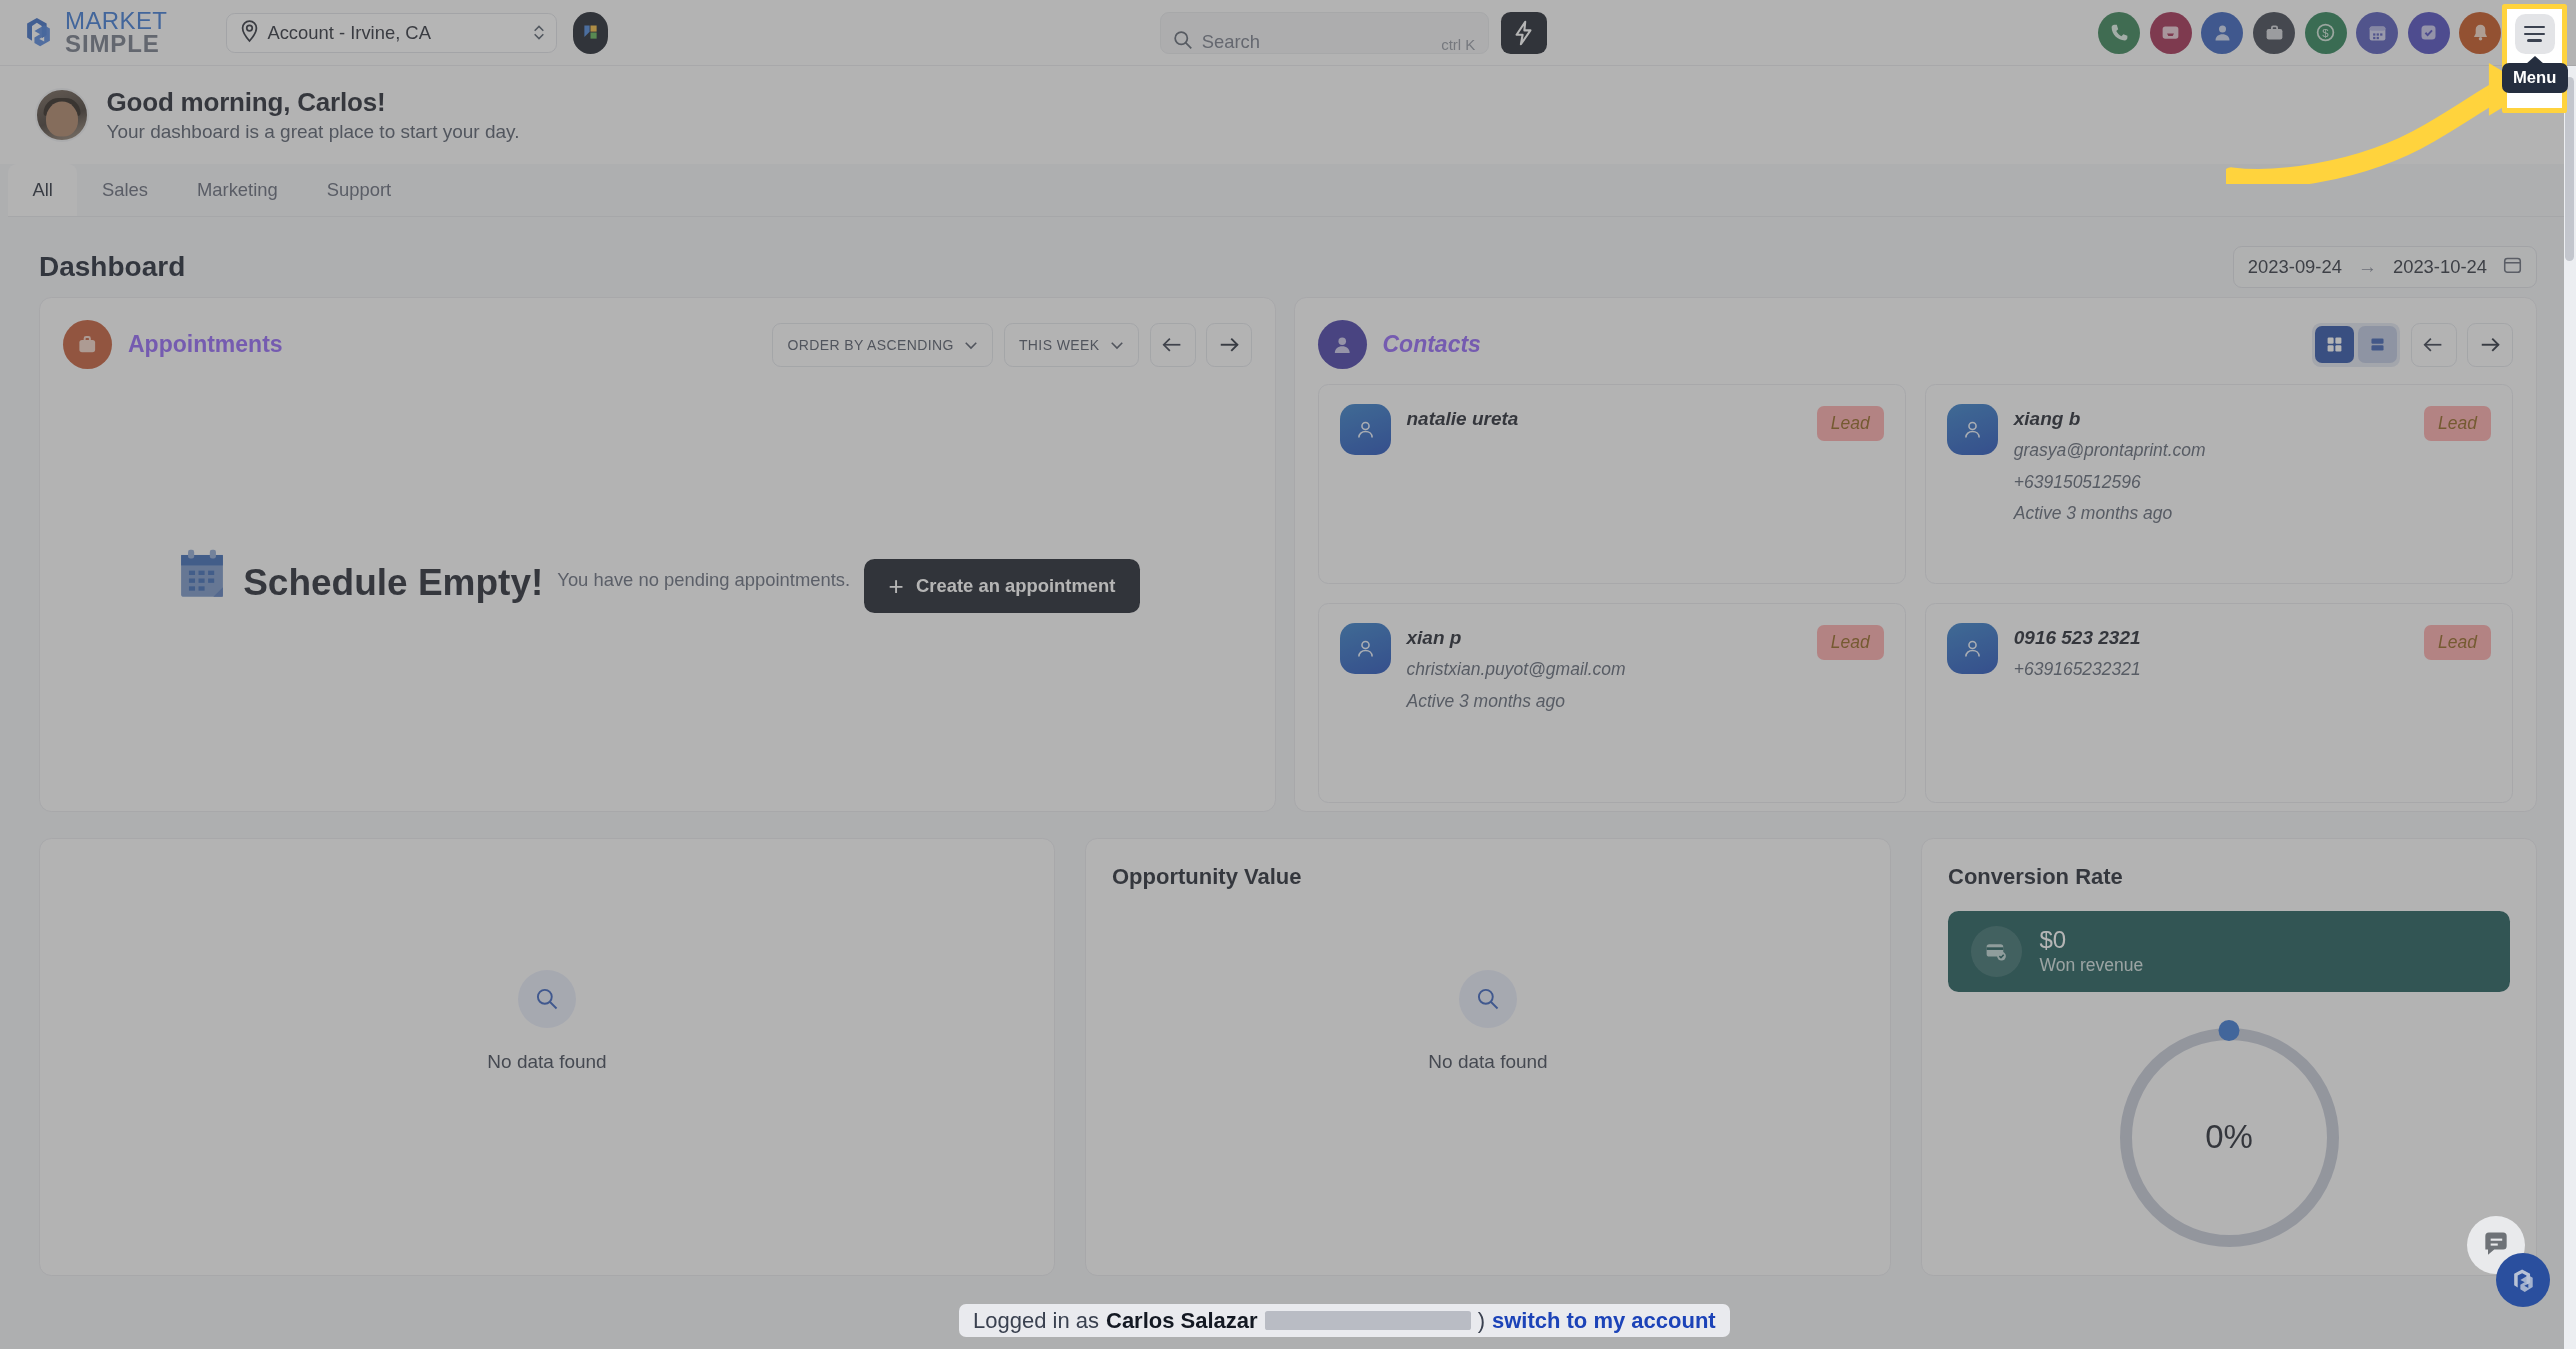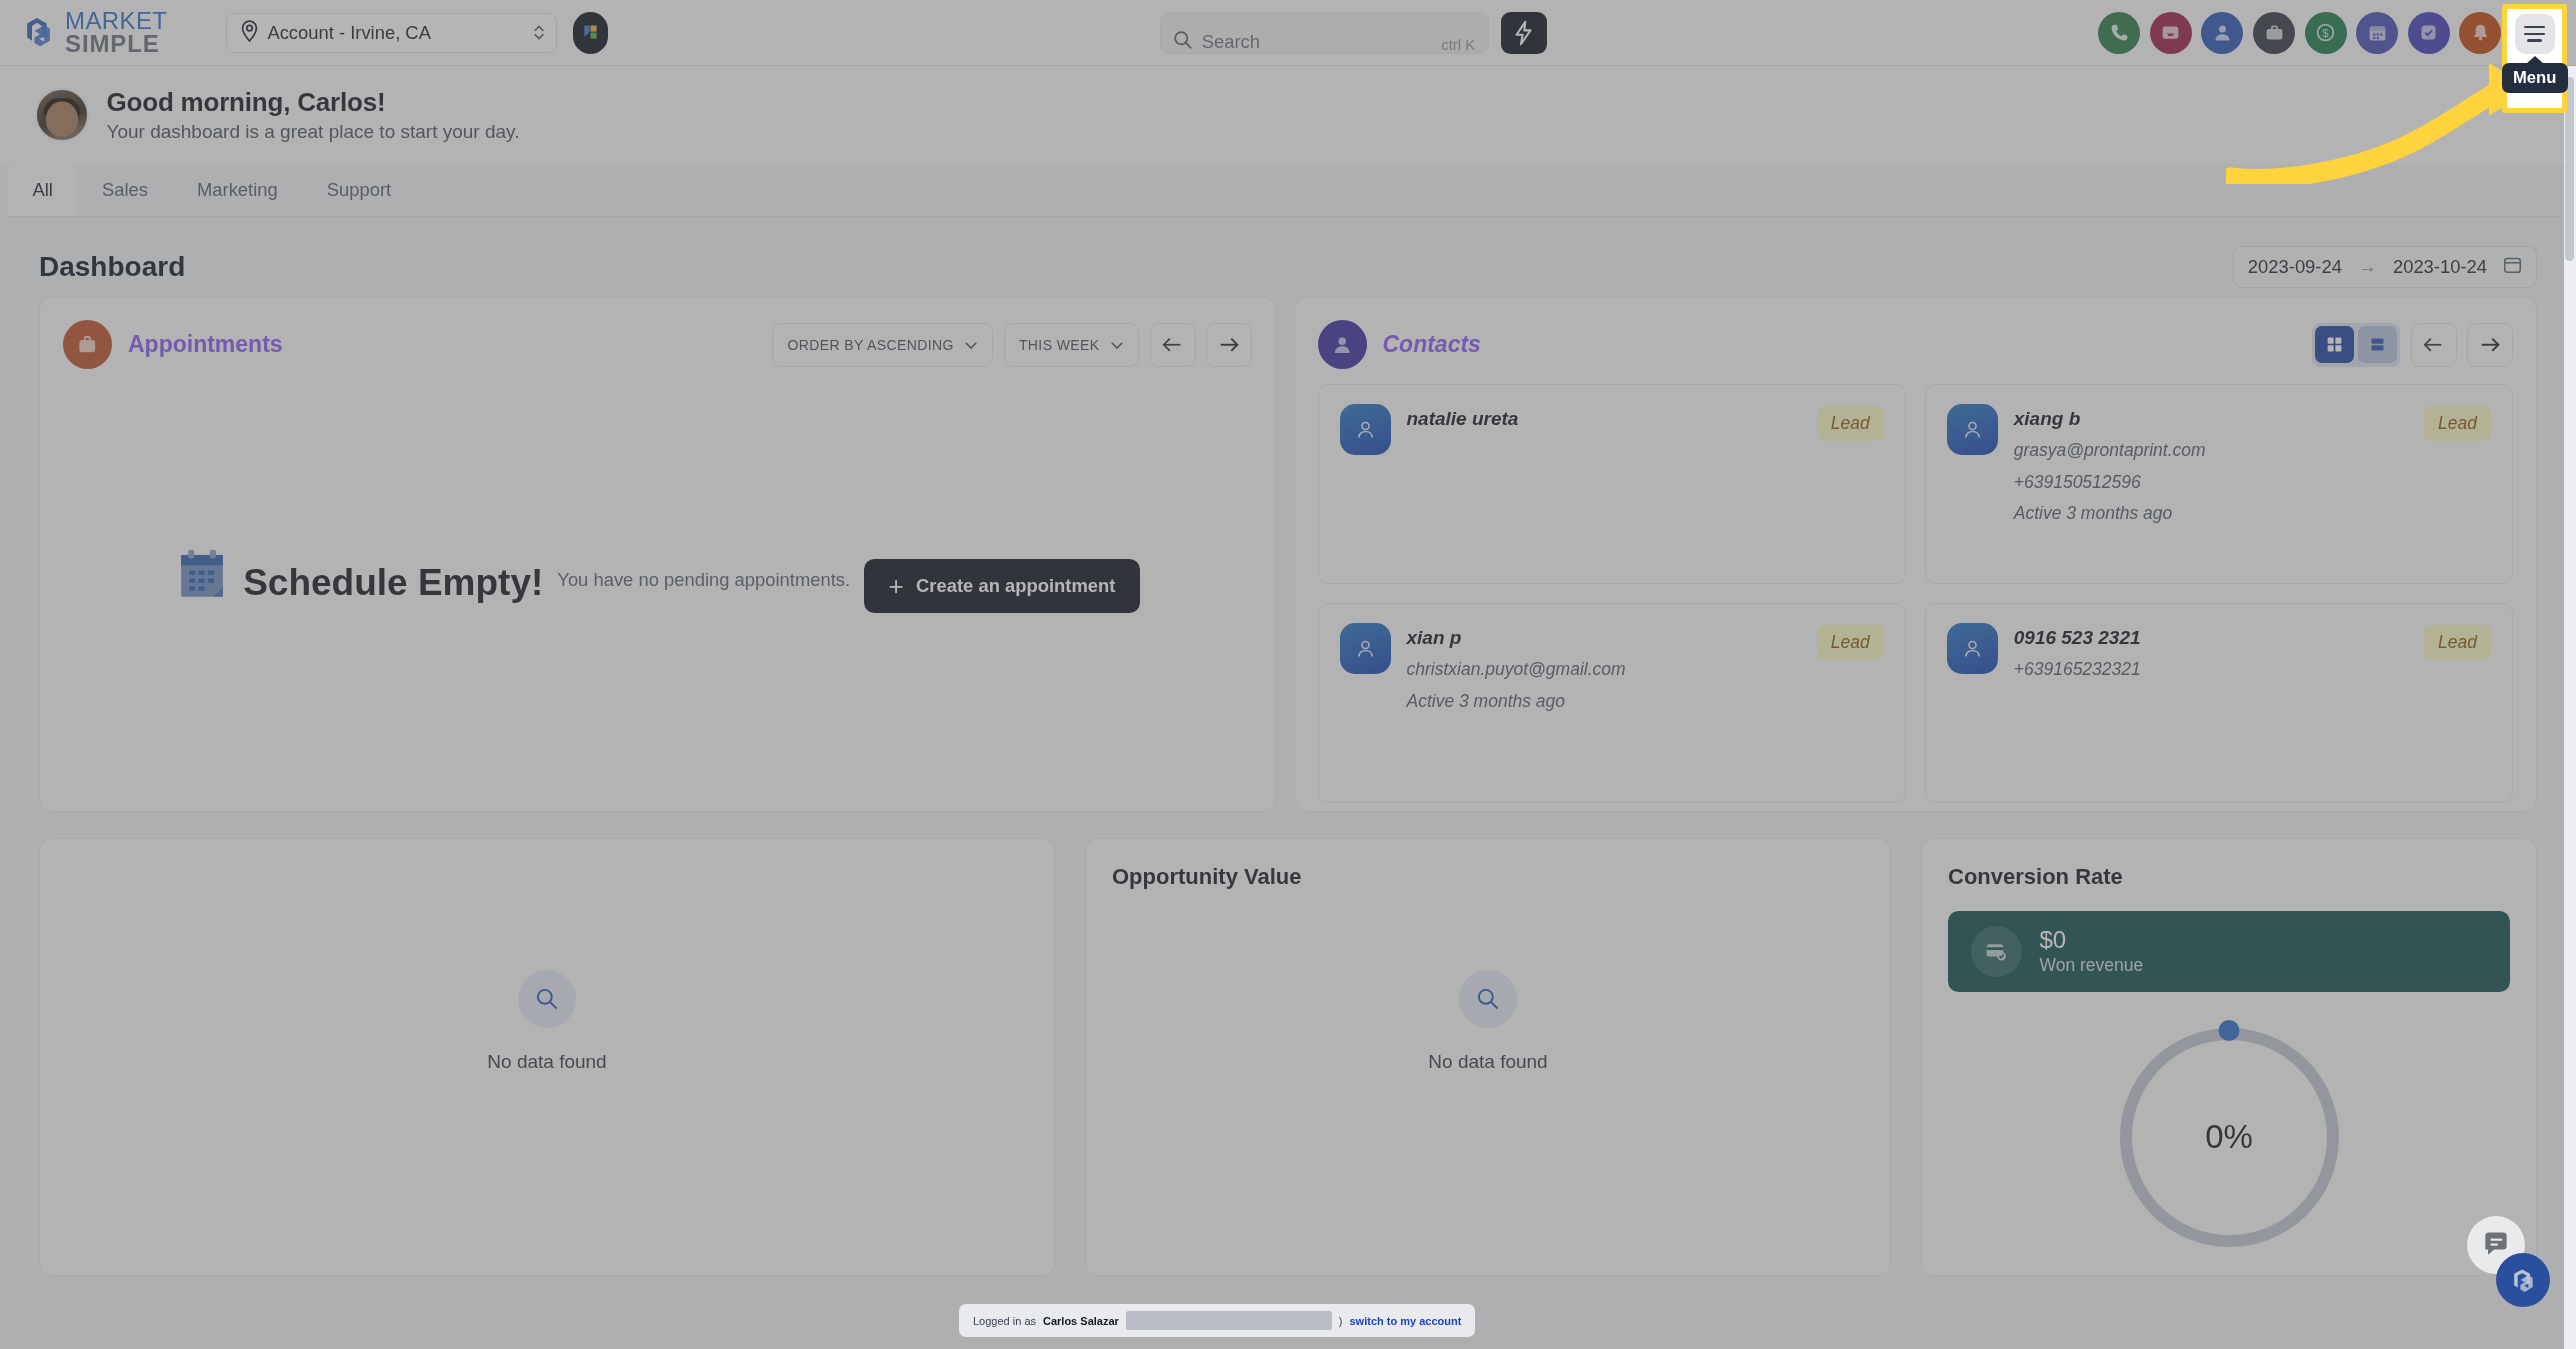--- a/index.html
+++ b/index.html
@@ -186,21 +186,21 @@
   .cav{
     width:51px;height:51px;border-radius:15px;flex:none;
     background:linear-gradient(160deg,#2a77c4 0%,#1746b5 100%);
     display:flex;align-items:center;justify-content:center;
   }
   .cbody{ flex:1; min-width:0;}
   .cname{ font-size:19px;font-weight:700;color:#141923; margin-top:3.5px;}
   .cmeta{ font-size:17.5px;color:#555d6c;margin-top:10.5px;}
   .lead{
     flex:none;align-self:flex-start;margin-top:1.8px;
-    background:#fef9c3;color:#8a5a10;border-radius:7px;
+    background:#fca5a5;color:#8a5a10;border-radius:7px;
     font-size:17.5px;padding:7px 14px;font-weight:500;
   }
 
   
   .row2{ display:flex; gap:30px; margin-top:26px;}
   .stat{
     background:#fbfbfc;border:0.9px solid #e7e8ec;border-radius:12.3px;
     height:438px;padding:24.5px 26px;position:relative;
   }
   .stat.s1{ width:1016px;}
@@ -238,21 +238,21 @@
   }
   .gauge .pct{
     position:absolute;inset:0;display:flex;align-items:center;justify-content:center;
     font-size:33px;font-weight:400;color:#141923;
   }
 
   
   .loginbar{
     position:absolute; left:959px; top:1304px; height:33px;
     background:#e9eaee; border-radius:7px; display:flex;align-items:center;gap:7px;
-    padding:0 14px; font-size:11px; color:#3a4150; z-index:45;
+    padding:0 14px; font-size:22px; color:#3a4150; z-index:45;
   }
   .loginbar b{ color:#141923;}
   .redacted{ display:inline-block;width:206px;height:19px;background:#b9bcc4;border-radius:2.6px;}
   .loginbar a{ color:#1c43b8;font-weight:700;text-decoration:none;}
 
   
   .fab-chat{
     position:absolute;right:51px;bottom:75px;width:58px;height:58px;border-radius:50%;
     background:#e9eaec;display:flex;align-items:center;justify-content:center;z-index:45;
   }

